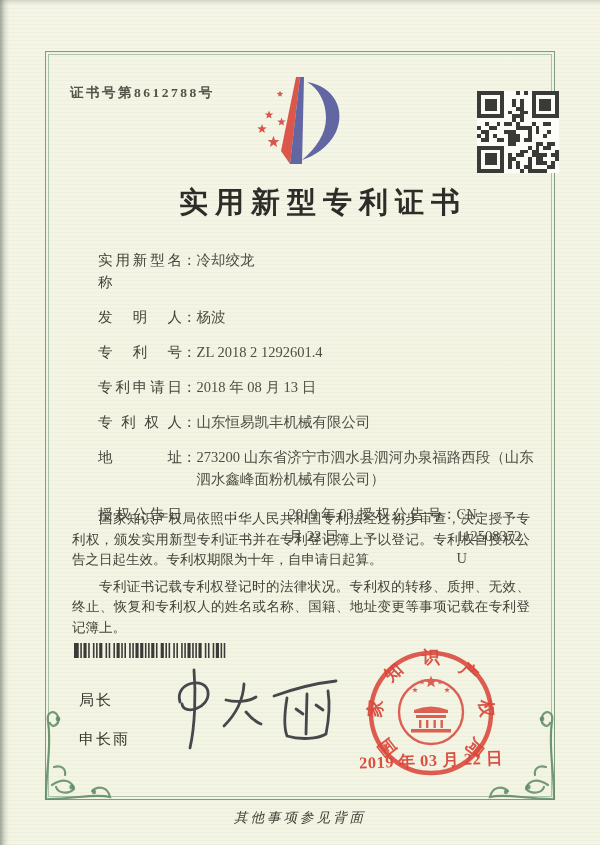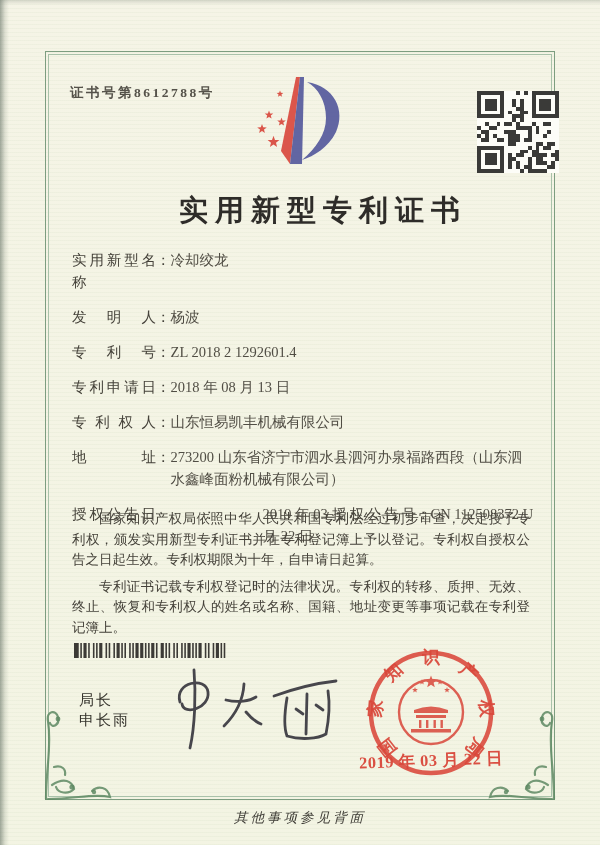--- a/index.html
+++ b/index.html
@@ -17,37 +17,37 @@
   .scan-edge-left{position:absolute;left:0;top:0;bottom:0;width:9px;
     background:linear-gradient(90deg, rgba(88,102,90,.55), rgba(88,102,90,.15) 55%, transparent);}
   .scan-edge-top{position:absolute;left:0;top:0;right:0;height:5px;
     background:linear-gradient(rgba(120,130,118,.25), transparent);}
   .frame{position:absolute;left:45px;top:51px;right:45px;bottom:45px;
     border:1.5px solid #7d9d80;}
   .frame::before{content:'';position:absolute;inset:2px;border:1px solid #a9c2aa;}
   .cert-no{position:absolute;left:70px;top:84px;font-size:13.5px;letter-spacing:2.5px;color:#55524a;font-weight:bold;}
   .logo{position:absolute;left:250px;top:74px;}
   .qr{position:absolute;left:477px;top:91px;width:82px;height:82px;background:#fdfdf8;}
-  .title{position:absolute;left:0;right:0;top:179px;margin:12px;text-align:center;
+  .title{position:absolute;left:0;right:0;top:179px;margin:4px;text-align:center;
     font-size:29px;font-weight:700;letter-spacing:7px;text-indent:7px;color:#2e2c29;padding-left:39px;}
   .fields{position:absolute;left:72px;top:249px;width:462px;font-size:14.5px;color:#45423a;}
-  .frow{display:flex;align-items:flex-start;line-height:22px;margin-bottom:13px;}
+  .frow{display:flex;align-items:flex-start;line-height:22px;margin-bottom:13px;margin-left:26px;}
   .flabel{display:inline-block;width:5.8em;text-align:justify;text-align-last:justify;
     text-justify:inter-character;flex:0 0 auto;}
   .colon{flex:0 0 auto;}
   .fvalue{flex:1 1 auto;color:#504d44;}
   .grant-row{display:flex;}
   .grant-g1{display:flex;width:260px;flex:0 0 auto;gap:46px;}
   .grant-g2{display:flex;flex:1 1 auto;}
   .body-text{position:absolute;left:72px;top:509px;width:458px;font-size:13.5px;
     line-height:1.52;color:#45423a;text-align:justify;}
   .body-text p{margin:0 0 6px 0;text-indent:2em;}
   #barcode{position:absolute;left:74px;top:643px;}
   .director{position:absolute;left:79px;top:691px;font-size:15px;color:#35332c;letter-spacing:2px;}
-  .director .dname{margin-top:1px;}
+  .director .dname{margin-top:20px;}
   .sig-svg{position:absolute;left:158px;top:664px;}
   .seal{position:absolute;left:348px;top:630px;width:166px;height:166px;}
   .seal svg{position:absolute;inset:0;}
   .seal-char{font-size:17.5px;font-weight:700;fill:#d9473a;opacity:.92;}
   .seal-date{position:absolute;left:338px;top:750px;width:186px;text-align:center;
     font-size:16.5px;color:#d9473a;letter-spacing:.5px;transform:rotate(-2deg);font-weight:600;opacity:.95;}
   .page-footer{position:absolute;left:0;right:90px;top:777px;text-align:center;
     font-size:12.5px;letter-spacing:2px;color:#4a4a42;}
   .back-note{position:absolute;left:0;right:0;top:809px;text-align:center;
     font-size:13.5px;letter-spacing:3px;color:#3e3c36;font-style:italic;}

